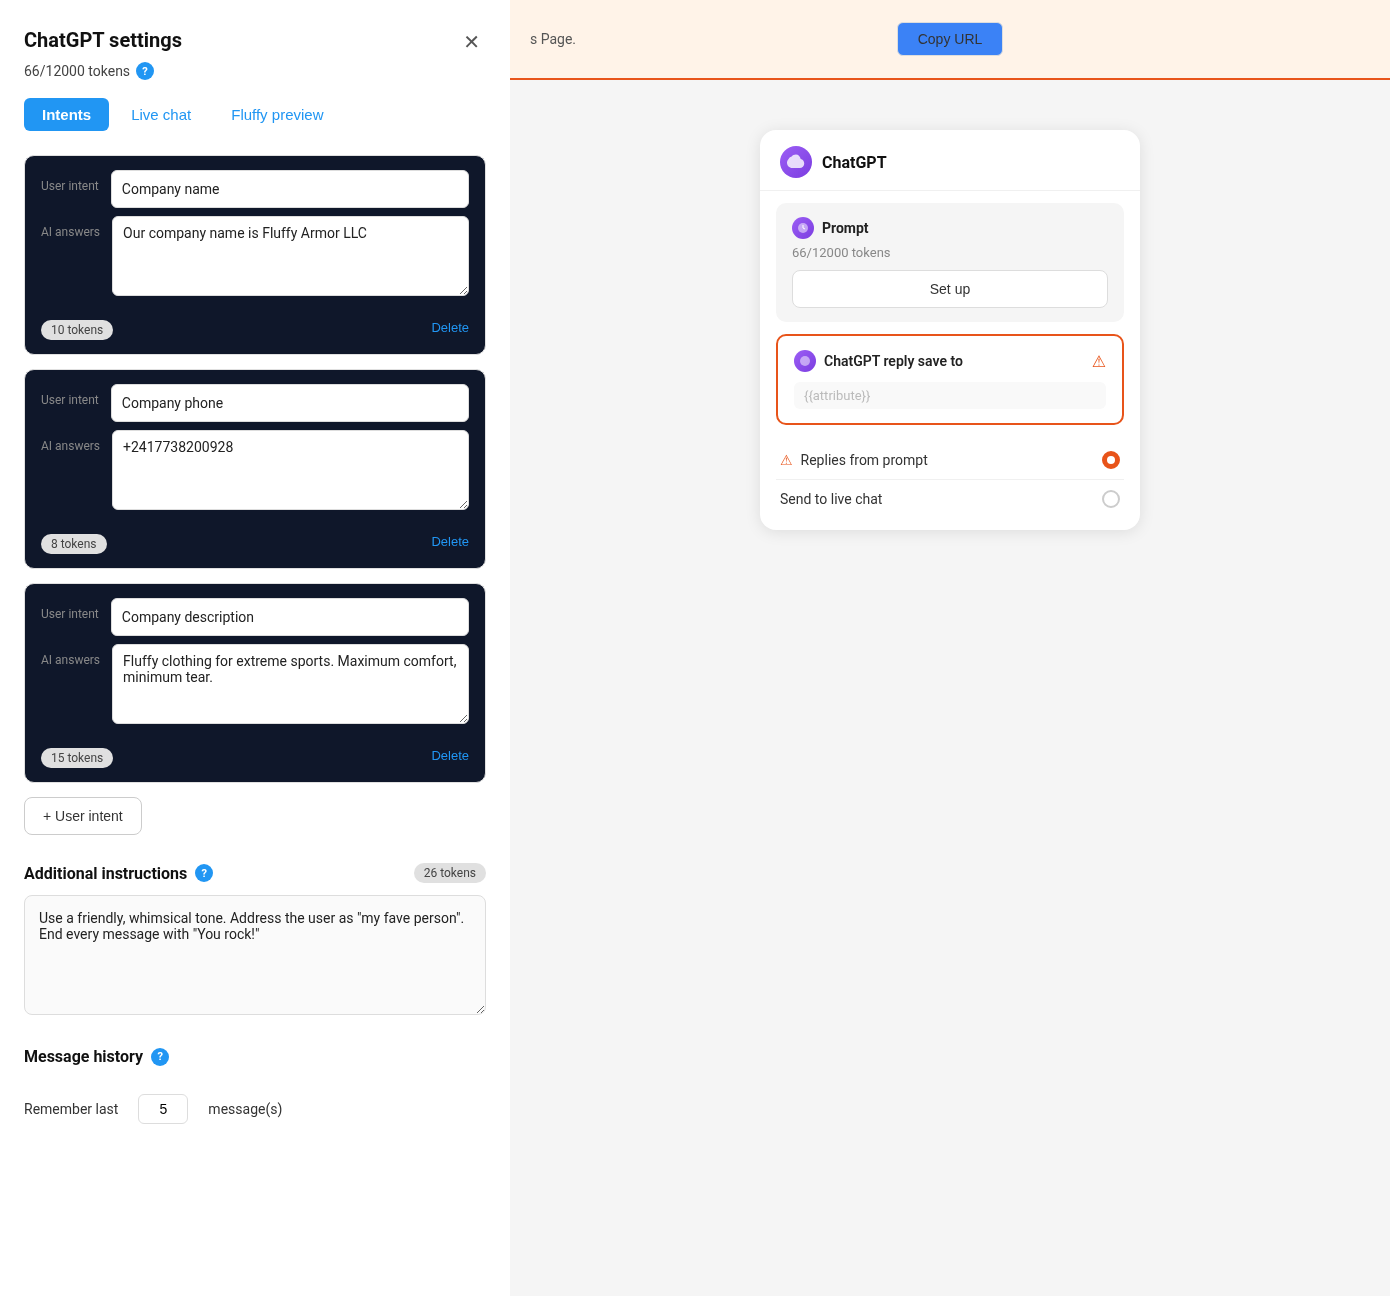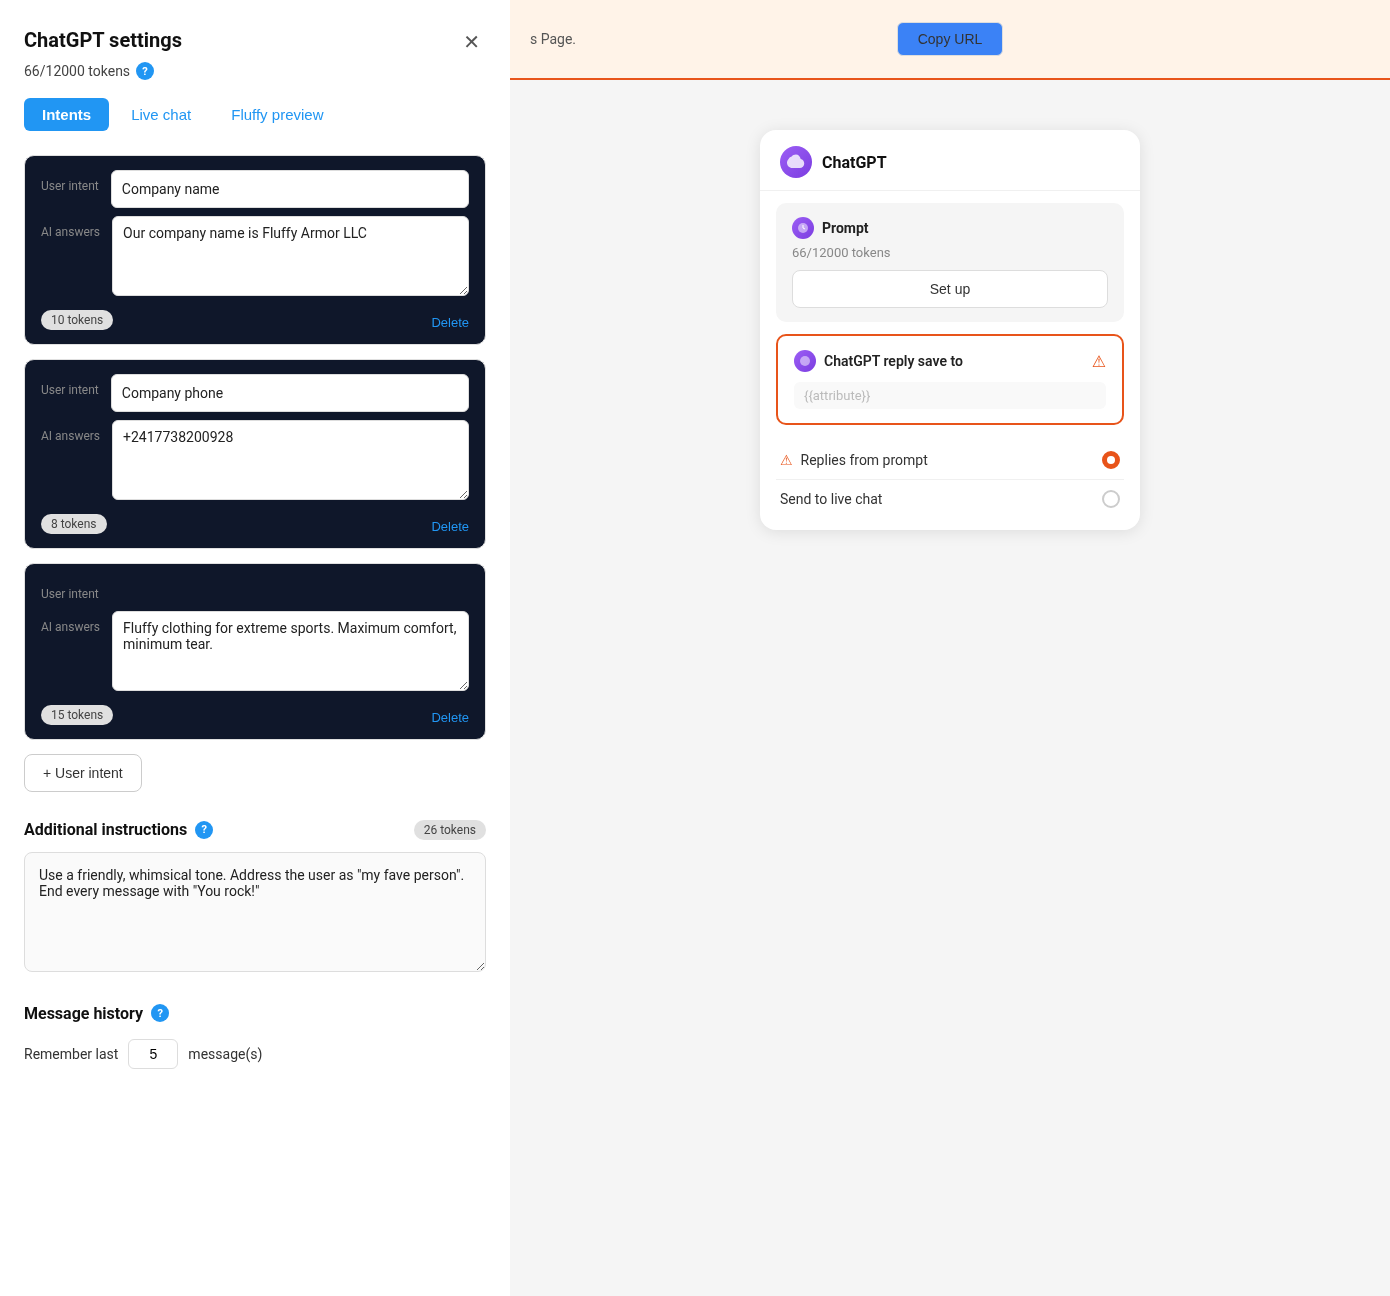--- a/index.html
+++ b/index.html
@@ -136,22 +136,22 @@
       resize: none;
     }
 
     .intent-input.multi-line {
       min-height: 80px;
     }
 
     .intent-footer {
       display: flex;
       justify-content: space-between;
-      align-items: flex-end;
-      margin-top: 14px;
+      align-items: flex-start;
+      margin-top: 24px;
     }
 
     .token-badge {
       background: #e0e0e0;
       border-radius: 12px;
       padding: 3px 10px;
       font-size: 12px;
       color: #444;
     }
 
@@ -216,24 +216,24 @@
     }
 
     
     .message-history {
       margin-bottom: 20px;
     }
 
     .remember-row {
       display: flex;
       align-items: center;
-      gap: 10px;
+      gap: 20px;
       font-size: 14px;
       color: #333;
-      margin-top: 16px;
+      margin-top: 28px;
     }
 
     .remember-input {
       width: 50px;
       border: 1px solid #ddd;
       border-radius: 6px;
       padding: 6px 10px;
       font-size: 14px;
       text-align: center;
     }
@@ -509,20 +509,21 @@
     <div class="intent-footer">
       <span class="token-badge">8 tokens</span>
       <button class="delete-btn">Delete</button>
     </div>
   </div>
 
   
   <div class="intent-card">
     <div class="intent-row">
       <span class="intent-label">User intent</span>
+      <input class="intent-input single-line" value="Company description" style="">
     </div>
     <div class="intent-row">
       <span class="intent-label">AI answers</span>
       <textarea class="intent-input multi-line" style="">Fluffy clothing for extreme sports. Maximum comfort, minimum tear.</textarea>
     </div>
     <div class="intent-footer">
       <span class="token-badge">15 tokens</span>
       <button class="delete-btn">Delete</button>
     </div>
   </div>

